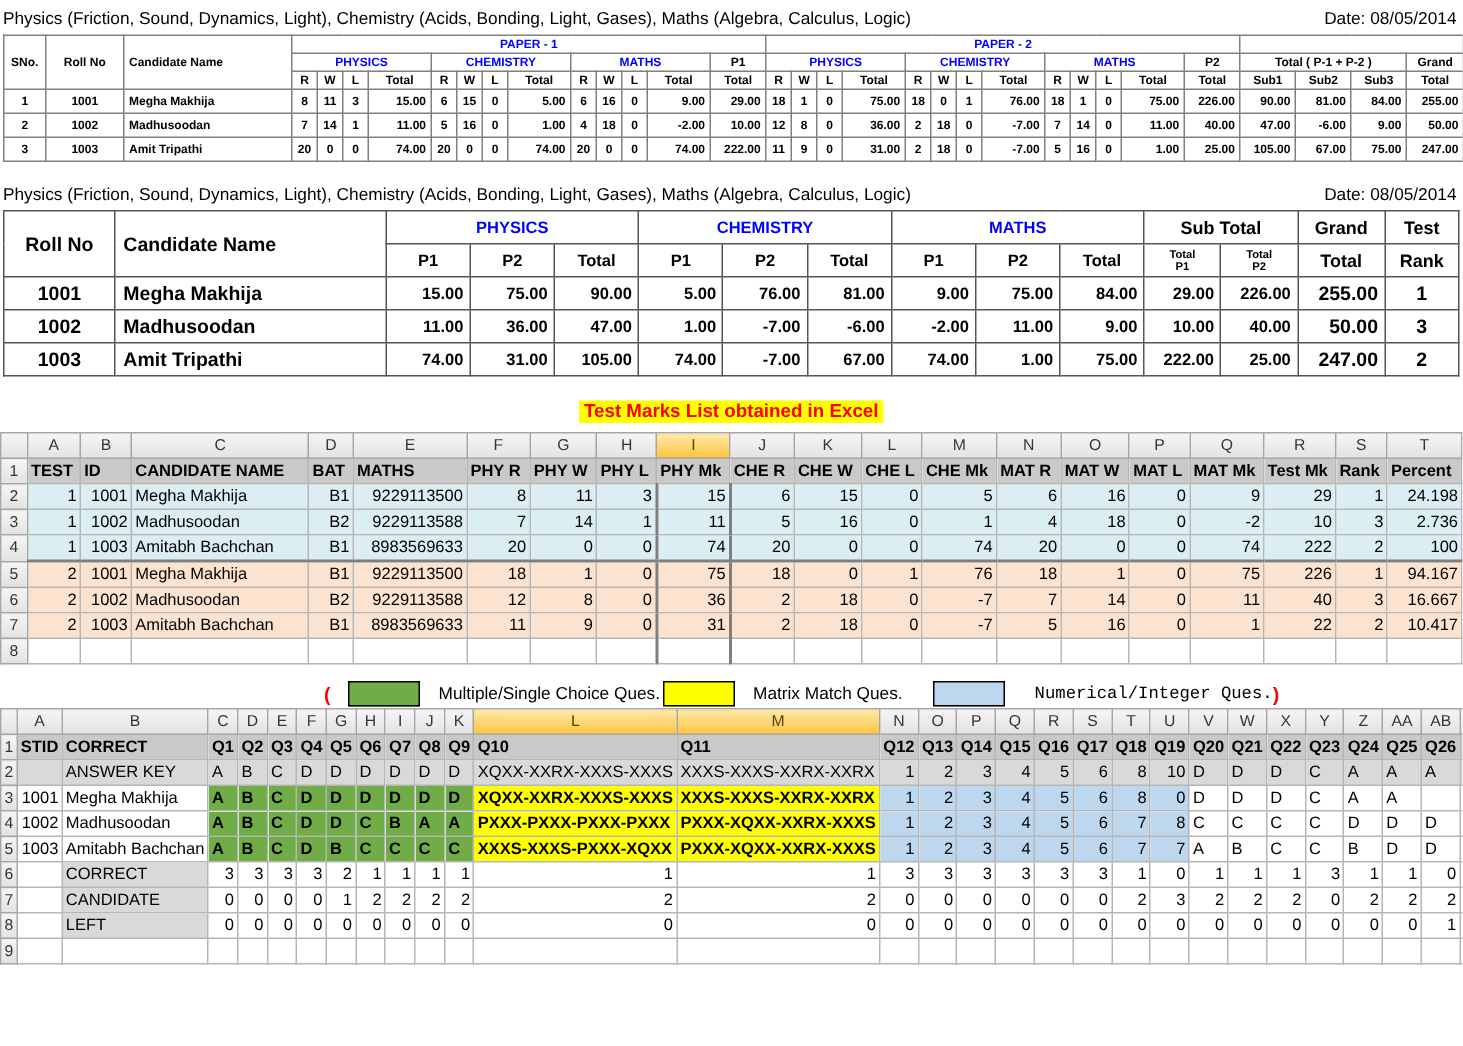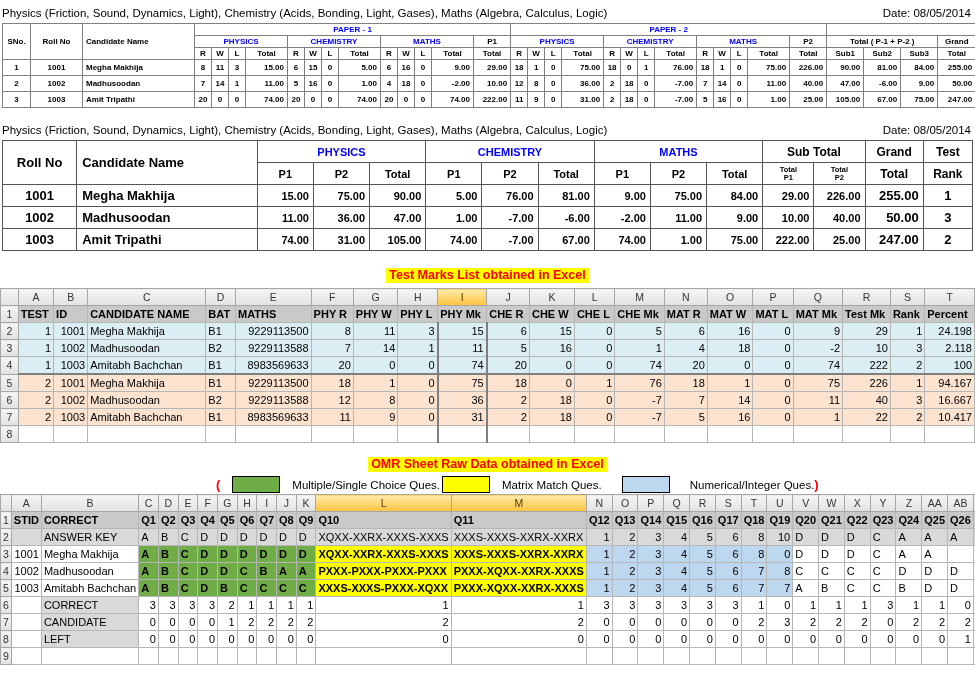--- a/index.html
+++ b/index.html
@@ -33,21 +33,21 @@
   
   table.xl{border-collapse:collapse;table-layout:fixed;font-size:11px;font-family:"Liberation Sans",sans-serif;}
   table.xl td{border:1px solid #b6b6b6;padding:0 2px;height:16px;line-height:16px;white-space:nowrap;overflow:hidden;}
   table.xl td.colh{background:linear-gradient(#f5f5f5,#e2e2e2);text-align:center;color:#31353a;font-size:10.5px;
       border:1px solid #a6a6a6;height:15px;line-height:15px;}
   table.xl td.colh.sel{background:linear-gradient(#ffe9a8,#fdc43f);color:#5a3e00;}
   table.xl td.rowh{background:linear-gradient(#f5f5f5,#e2e2e2);text-align:center;color:#31353a;font-size:10.5px;
       border:1px solid #a6a6a6;width:22px;}
   table.xl td.hdr{background:#c9c9c9;font-weight:bold;color:#000;}
   table.xl td.r{text-align:right;}
-  table.xl td.c{text-align:left;}
+  table.xl td.c{text-align:right;}
   table.xl .corner{background:linear-gradient(135deg,#e2e2e2 60%,#9a9a9a 60%);}
   .blue{background:#dbeef4;}
   .peach{background:#fce3d0;}
   .thickb{border-bottom:2px solid #7f7f7f !important;}
   .thickr{border-right:2px solid #7f7f7f !important;}
   .thickl{border-left:2px solid #7f7f7f !important;}
 
   
   .green{background:#70ad47;font-weight:bold;}
   .yellow{background:#ffff00;font-weight:bold;}
@@ -492,21 +492,21 @@
             <td class="blue r">5</td>
             <td class="blue r">16</td>
             <td class="blue r">0</td>
             <td class="blue r">1</td>
             <td class="blue r">4</td>
             <td class="blue r">18</td>
             <td class="blue r">0</td>
             <td class="blue r">-2</td>
             <td class="blue r">10</td>
             <td class="blue r">3</td>
-            <td class="blue r">2.118</td>
+            <td class="blue r">2.736</td>
           </tr>
           <tr>
             <td class="rowh">4</td>
             <td class="blue r thickb">1</td>
             <td class="blue r thickb">1003</td>
             <td class="blue thickb">Amitabh Bachchan</td>
             <td class="blue c thickb">B1</td>
             <td class="blue r thickb">8983569633</td>
             <td class="blue r thickb">20</td>
             <td class="blue r thickb">0</td>
@@ -615,32 +615,29 @@
             <td></td>
             <td></td>
             <td></td>
           </tr>
         </tbody>
       </table>
   </div>
 </div>
 
 <div style="margin-top:11px;">
-  <div class="title-row">
-    <span class="hl-title">OMR Sheet Raw Data obtained in Excel</span>
-  </div>
 
   <div class="legend" style="margin-top:4px;padding-left:216px;">
     <span class="paren">(</span>
     <span class="swatch" id="sw-green" style="margin-left: 12px; background: rgb(112, 173, 71);"></span>
     <span style="margin-left:12px;">Multiple/Single Choice Ques.</span>
     <span class="swatch" id="sw-yellow" style="margin-left: 2px; background: rgb(255, 255, 0);"></span>
     <span style="margin-left:12px;">Matrix Match Ques.</span>
     <span class="swatch" id="sw-blue" style="margin-left: 20px; background: rgb(189, 215, 238);"></span>
-    <span style="margin-left:20px;">Numerical/Integer Ques.</span>
+    <span style="margin-left:20px;font-family:Liberation Mono, monospace;">Numerical/Integer Ques.</span>
     <span class="paren">)</span>
   </div>
 
   <div style="margin-top:1px;">
     <table class="xl" id="omr-grid">
       <colgroup>
         <col style="width:22px">
         <col style="width:36px">
           <col style="width:102px">
         <col style="width:17px">

